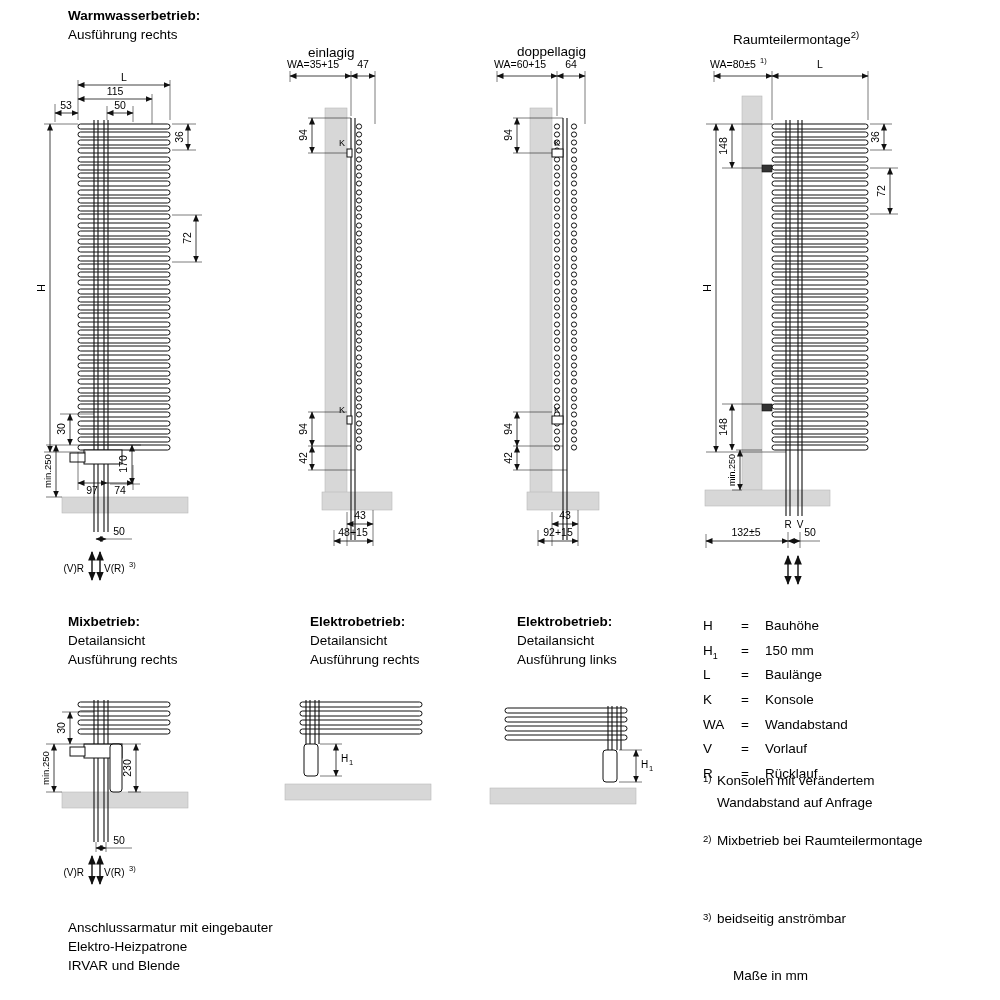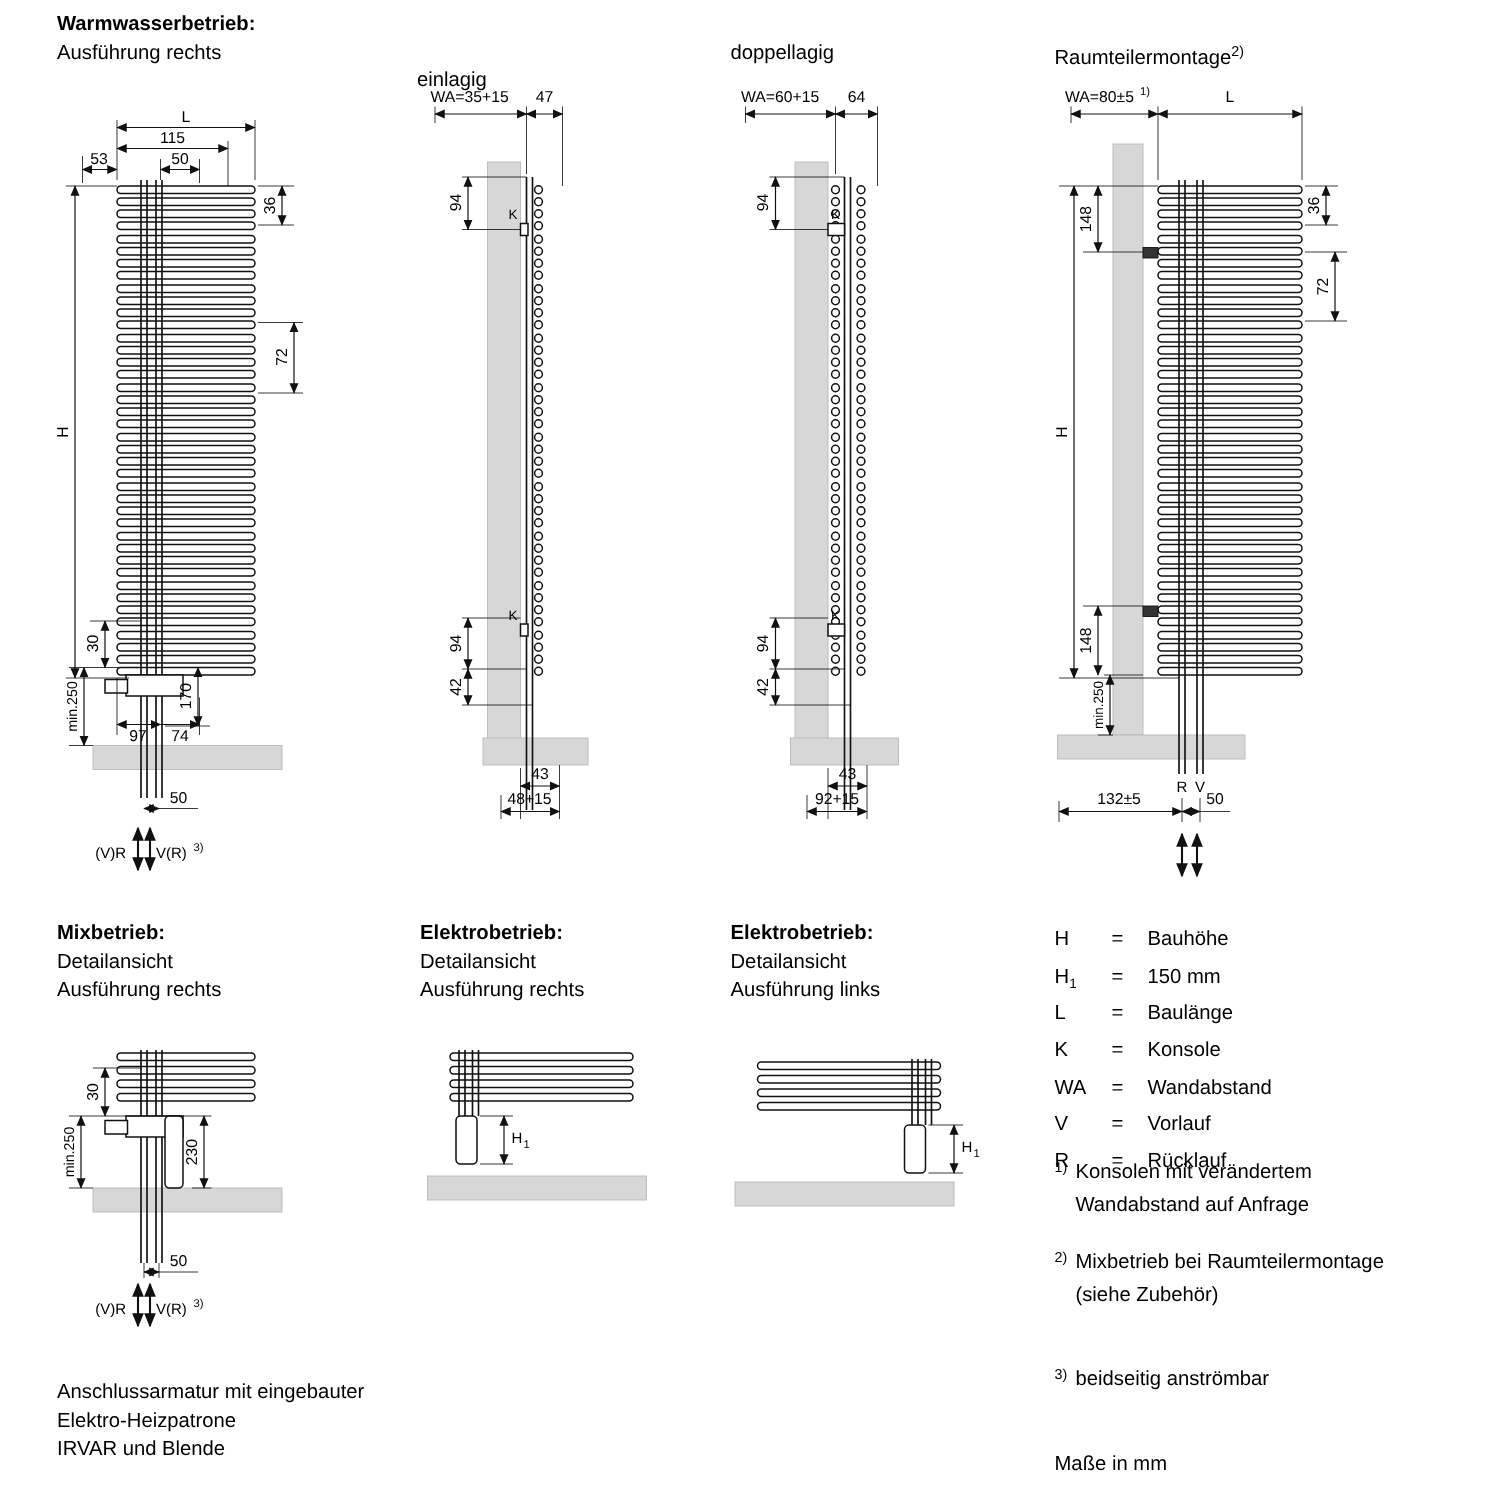--- a/index.html
+++ b/index.html
@@ -1,19 +1,19 @@
 <!DOCTYPE html>
 <html><head>
 <meta charset="utf-8">
 <style>
   body{margin:0;background:#fff;color:#000;font-family:"Liberation Sans",sans-serif;}
   .page{position:relative;width:1000px;height:1000px;background:#fff;overflow:hidden;}
   .abs{position:absolute;}
   .b{font-weight:bold;}
-  .t13{font-size:13.5px;line-height:19px;}
+  .t13{font-size:13.5px;line-height:19px;margin-left:30px;}
   .supn{font-size:9.5px;vertical-align:super;}
   .lrow{display:flex;line-height:20px;font-size:13.5px;}
   .lsym{width:38px;}
   .leq{width:24px;}
   sub{font-size:9px;}
   .note{position:absolute;left:703px;width:265px;font-size:13.5px;line-height:21.5px;}
   .note .sup{position:absolute;left:0;top:-2px;font-size:9.5px;}
   .note .nt{margin-left:14px;}
   svg{position:absolute;left:0;top:0;}
   svg text{font-size:10.5px;fill:#000;}
@@ -30,21 +30,21 @@
 </head>
 <body>
 
 <div class="page">
 
   <div class="abs t13" style="left:38px;top:6px">
     <div class="b">Warmwasserbetrieb:</div>
     <div>Ausführung rechts</div>
   </div>
   <div class="abs t13" style="left:278px;top:43px">einlagig</div>
-  <div class="abs t13" style="left:487px;top:25px">doppellagig</div>
+  <div class="abs t13" style="left:487px;top:42px">doppellagig</div>
   <div class="abs t13" style="left:703px;top:25px">
     <span>Raumteilermontage</span><sup class="supn">2)</sup>
   </div>
 
   <div class="abs t13" style="left:38px;top:612px">
     <div class="b">Mixbetrieb:</div>
     <div>Detailansicht</div>
     <div>Ausführung rechts</div>
   </div>
   <div class="abs t13" style="left:280px;top:612px">
@@ -100,21 +100,20 @@
     <span class="sup">1)</span>
     <div class="nt">
       <div>Konsolen mit verändertem</div>
       <div>Wandabstand auf Anfrage</div>
     </div>
   </div>
   <div class="note" style="top:830px">
     <span class="sup">2)</span>
     <div class="nt">
       <div>Mixbetrieb bei Raumteilermontage</div>
-      <div>(siehe Zubehör)</div>
     </div>
   </div>
   <div class="note" style="top:908px">
     <span class="sup">3)</span>
     <div class="nt">
       <div>beidseitig anströmbar</div>
     </div>
   </div>
   <div class="abs t13" style="left:703px;top:966px">Maße in mm</div>
 

